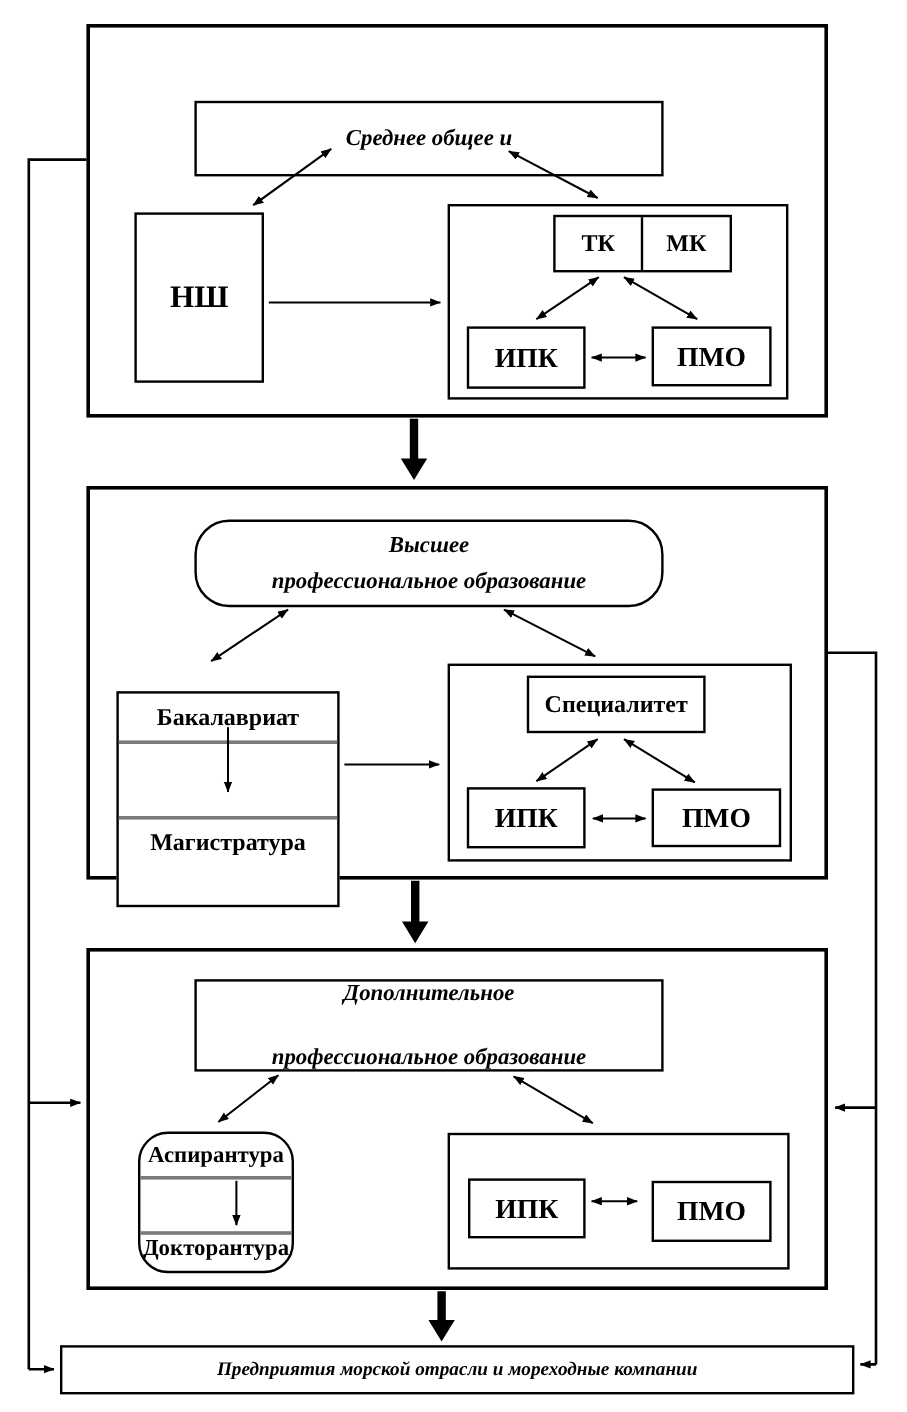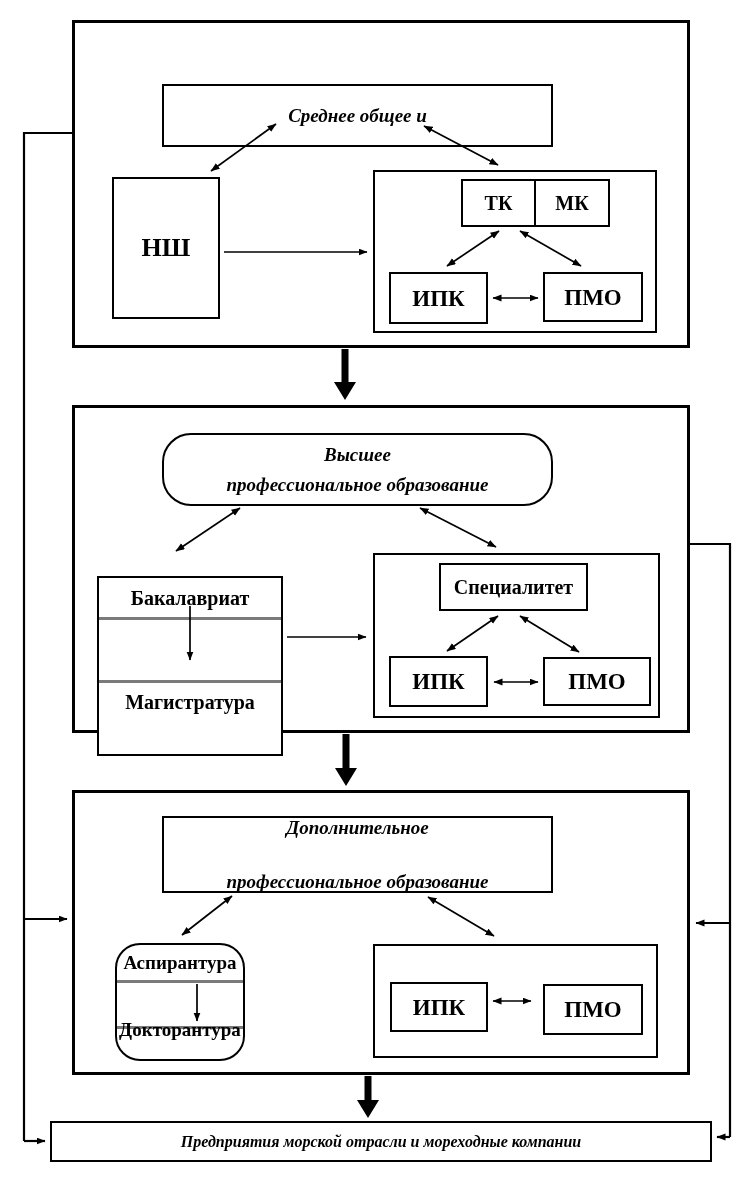--- a/index.html
+++ b/index.html
@@ -99,21 +99,21 @@
     <span>Дополнительное</span>
     <span>профессиональное образование</span>
   </div>
 
   <div class="abs box" style="left:115px;top:943px;width:130px;height:118px;border-radius:25px;">
     <div class="lbl" style="position:absolute;left:0;right:0;top:0;height:35px;font-size:19px;">
       <span>Аспирантура</span>
     </div>
     <div class="divider" style="top:35px;"></div>
     <div class="divider" style="top:81px;"></div>
-    <div class="lbl" style="position:absolute;left:0;right:0;top:69px;height:30px;font-size:19px;text-align:center;">
+    <div class="lbl" style="position:absolute;left:0;right:0;top:80px;height:30px;font-size:19px;text-align:center;">
       <span>Докторантура</span>
     </div>
   </div>
 
   <div class="abs box" style="left:373px;top:944px;width:285px;height:114px;"></div>
 
   <div class="abs box lbl" style="left:390px;top:982px;width:98px;height:50px;font-size:23px;">
     <span>ИПК</span>
   </div>
   <div class="abs box lbl" style="left:543px;top:984px;width:100px;height:51px;font-size:23px;">

